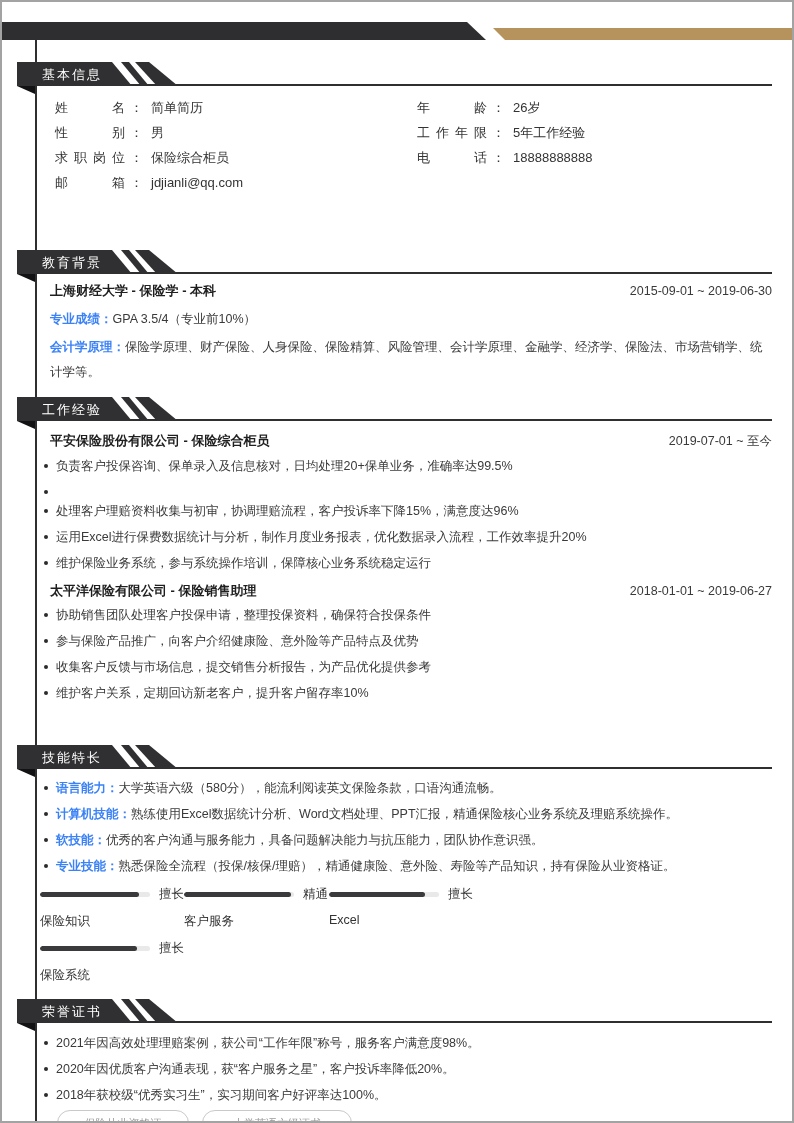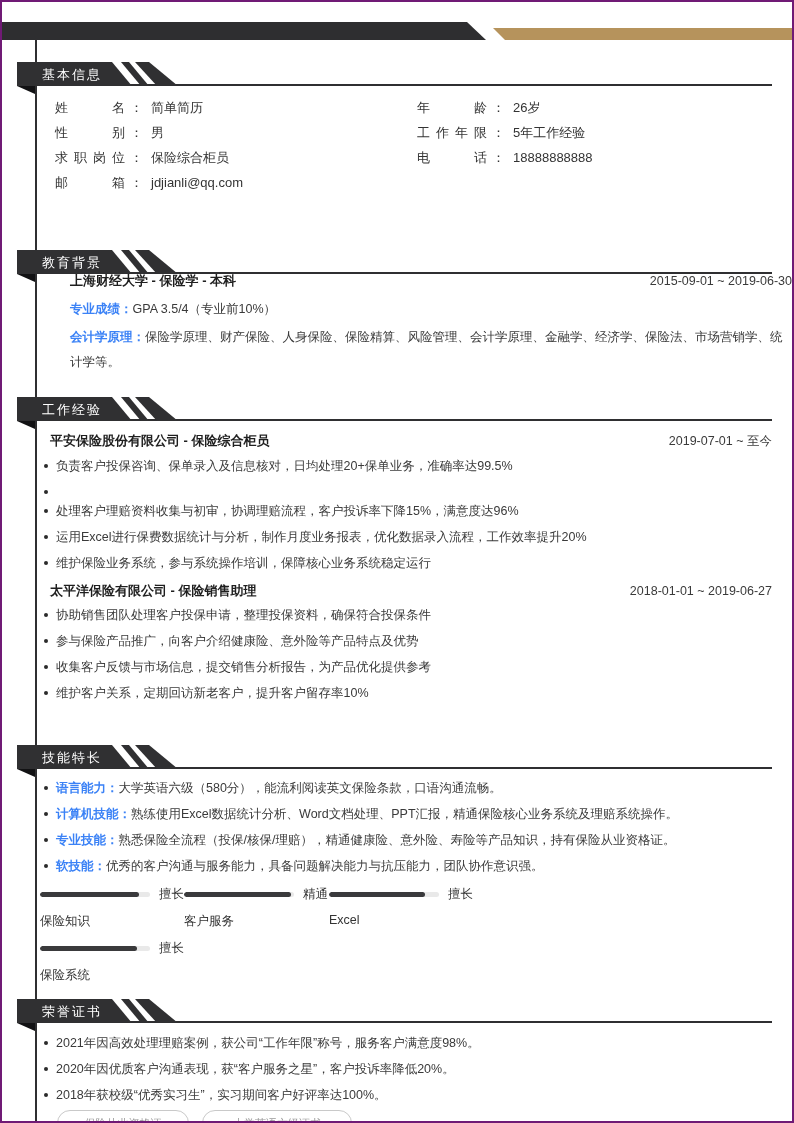--- a/index.html
+++ b/index.html
@@ -1,21 +1,21 @@
 <!DOCTYPE html>
 <html><head>
 <meta charset="utf-8">
 <style>
   html,body { margin:0; padding:0; background:#fff; }
   * { box-sizing: border-box; }
   .page {
     position: relative;
     width: 794px; height: 1123px;
     background: #ffffff;
-    border: 2px solid #701a75;
+    border: 2px solid #a3a3a3;
     overflow: hidden;
     font-family: "Liberation Sans", "DejaVu Sans", sans-serif;
     color: #3a3a3a;
   }
   
   .bar-dark {
     position:absolute; top:20px; left:0; width:484px; height:18px;
     background:#2e2e30;
     clip-path: polygon(0 0, 465px 0, 484px 100%, 0 100%);
   }
@@ -121,21 +121,21 @@
 
   <div class="ribbon" style="top:248px">
     <div class="rib-main"></div>
     <div class="rib-s1"></div>
     <div class="rib-s2"></div>
     <div class="rib-fold"></div>
     <span class="rib-title">教育背景</span>
   </div>
   <div class="rib-line" style="top:270px"></div>
 
-  <div class="blk" style="left:42px; top:270px;margin-left:20px;">
+  <div class="blk" style="left:42px; top:280px;">
     <div class="title-row" style="margin-bottom:10px">
       <span class="school-title">上海财经大学 - 保险学 - 本科</span>
       <span class="date">2015-09-01 ~ 2019-06-30</span>
     </div>
     <div class="edu-line">
       <span class="lead">专业成绩：</span><span>GPA 3.5/4（专业前10%）</span>
     </div>
     <div class="edu-para">
       <span class="lead">会计学原理：</span><span>保险学原理、财产保险、人身保险、保险精算、风险管理、会计学原理、金融学、经济学、保险法、市场营销学、统计学等。</span>
     </div>
@@ -210,25 +210,25 @@
     <div class="bullet-row">
         <span class="dot"></span>
         <span><b class="lead">语言能力：</b><span>大学英语六级（580分），能流利阅读英文保险条款，口语沟通流畅。</span></span>
       </div>
     <div class="bullet-row">
         <span class="dot"></span>
         <span><b class="lead">计算机技能：</b><span>熟练使用Excel数据统计分析、Word文档处理、PPT汇报，精通保险核心业务系统及理赔系统操作。</span></span>
       </div>
     <div class="bullet-row">
         <span class="dot"></span>
+        <span><b class="lead">软技能：</b><span>优秀的客户沟通与服务能力，具备问题解决能力与抗压能力，团队协作意识强。</span></span>
+      </div>
+    <div class="bullet-row">
+        <span class="dot"></span>
         <span><b class="lead">专业技能：</b><span>熟悉保险全流程（投保/核保/理赔），精通健康险、意外险、寿险等产品知识，持有保险从业资格证。</span></span>
-      </div>
-    <div class="bullet-row">
-        <span class="dot"></span>
-        <span><b class="lead">软技能：</b><span>优秀的客户沟通与服务能力，具备问题解决能力与抗压能力，团队协作意识强。</span></span>
       </div>
   </div>
 
   <div class="skill" style="left:38px; top:884px;">
     <div class="skill-bar-row">
       <div class="track">
           <div class="fill" style="width: 90%;"></div>
         </div>
       <span class="level">擅长</span>
     </div>

